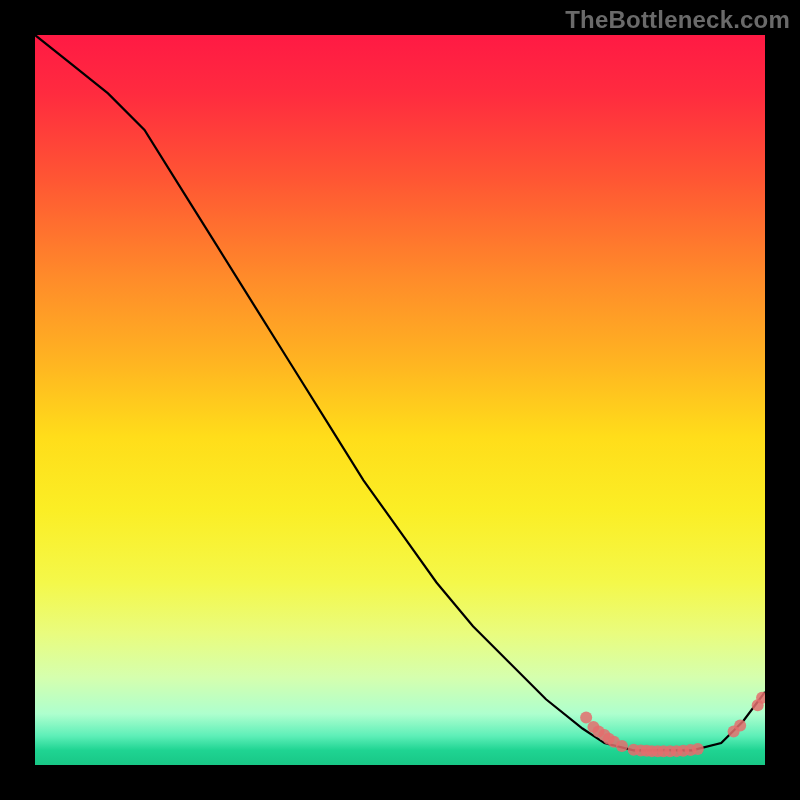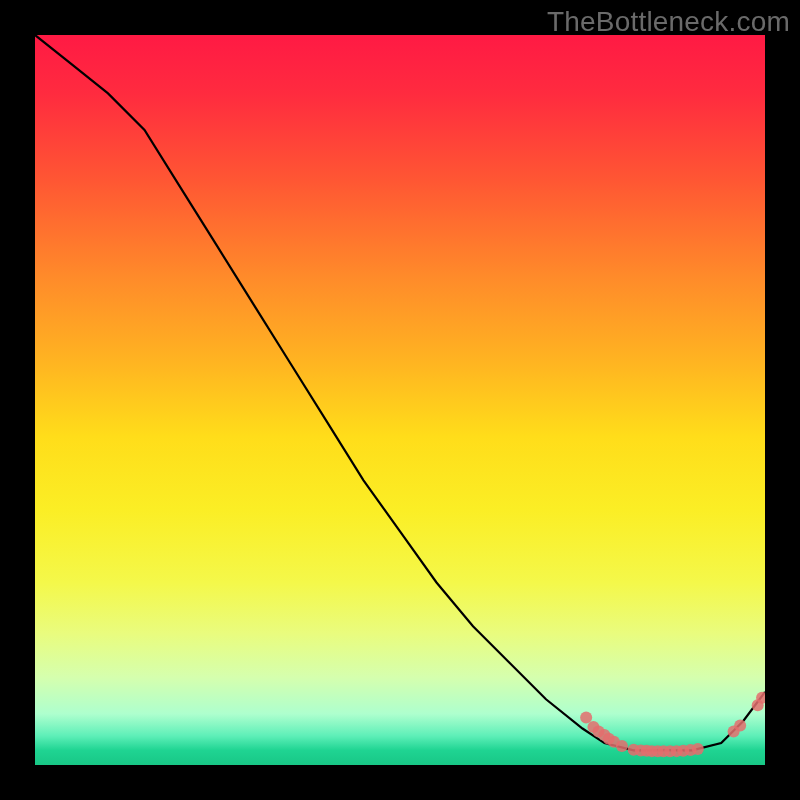--- a/index.html
+++ b/index.html
@@ -46,22 +46,22 @@
       #5eefb8 96%,
       #1fd492 98%,
       #18c786 100%
     );
   }
   .watermark {
     position: absolute;
     top: 6px;
     right: 10px;
     color: #6a6a6a;
-    font-size: 28px;
-    font-weight: 400;
+    font-size: 24px;
+    font-weight: 700;
     letter-spacing: 0.2px;
   }
   svg.curve {
     position: absolute;
     left: 0;
     top: 0;
     width: 730px;
     height: 730px;
   }
 </style>

